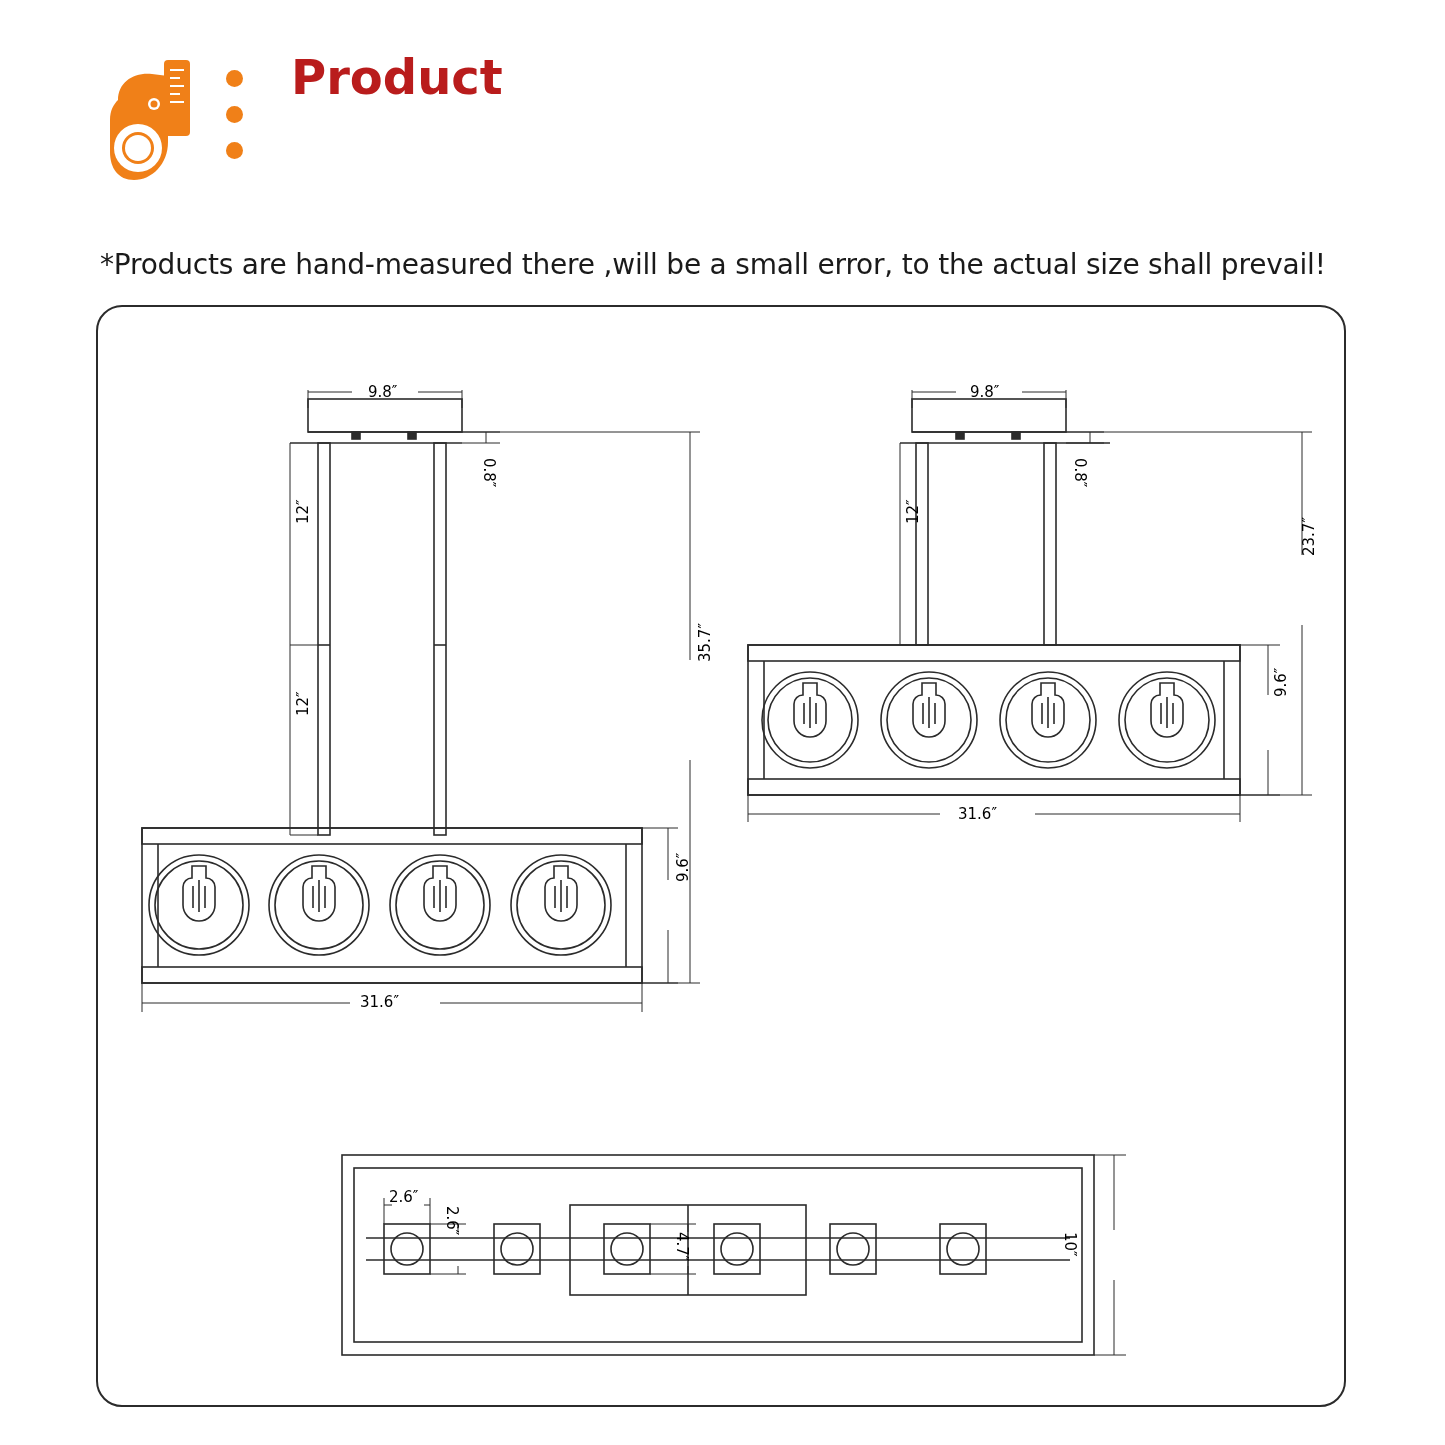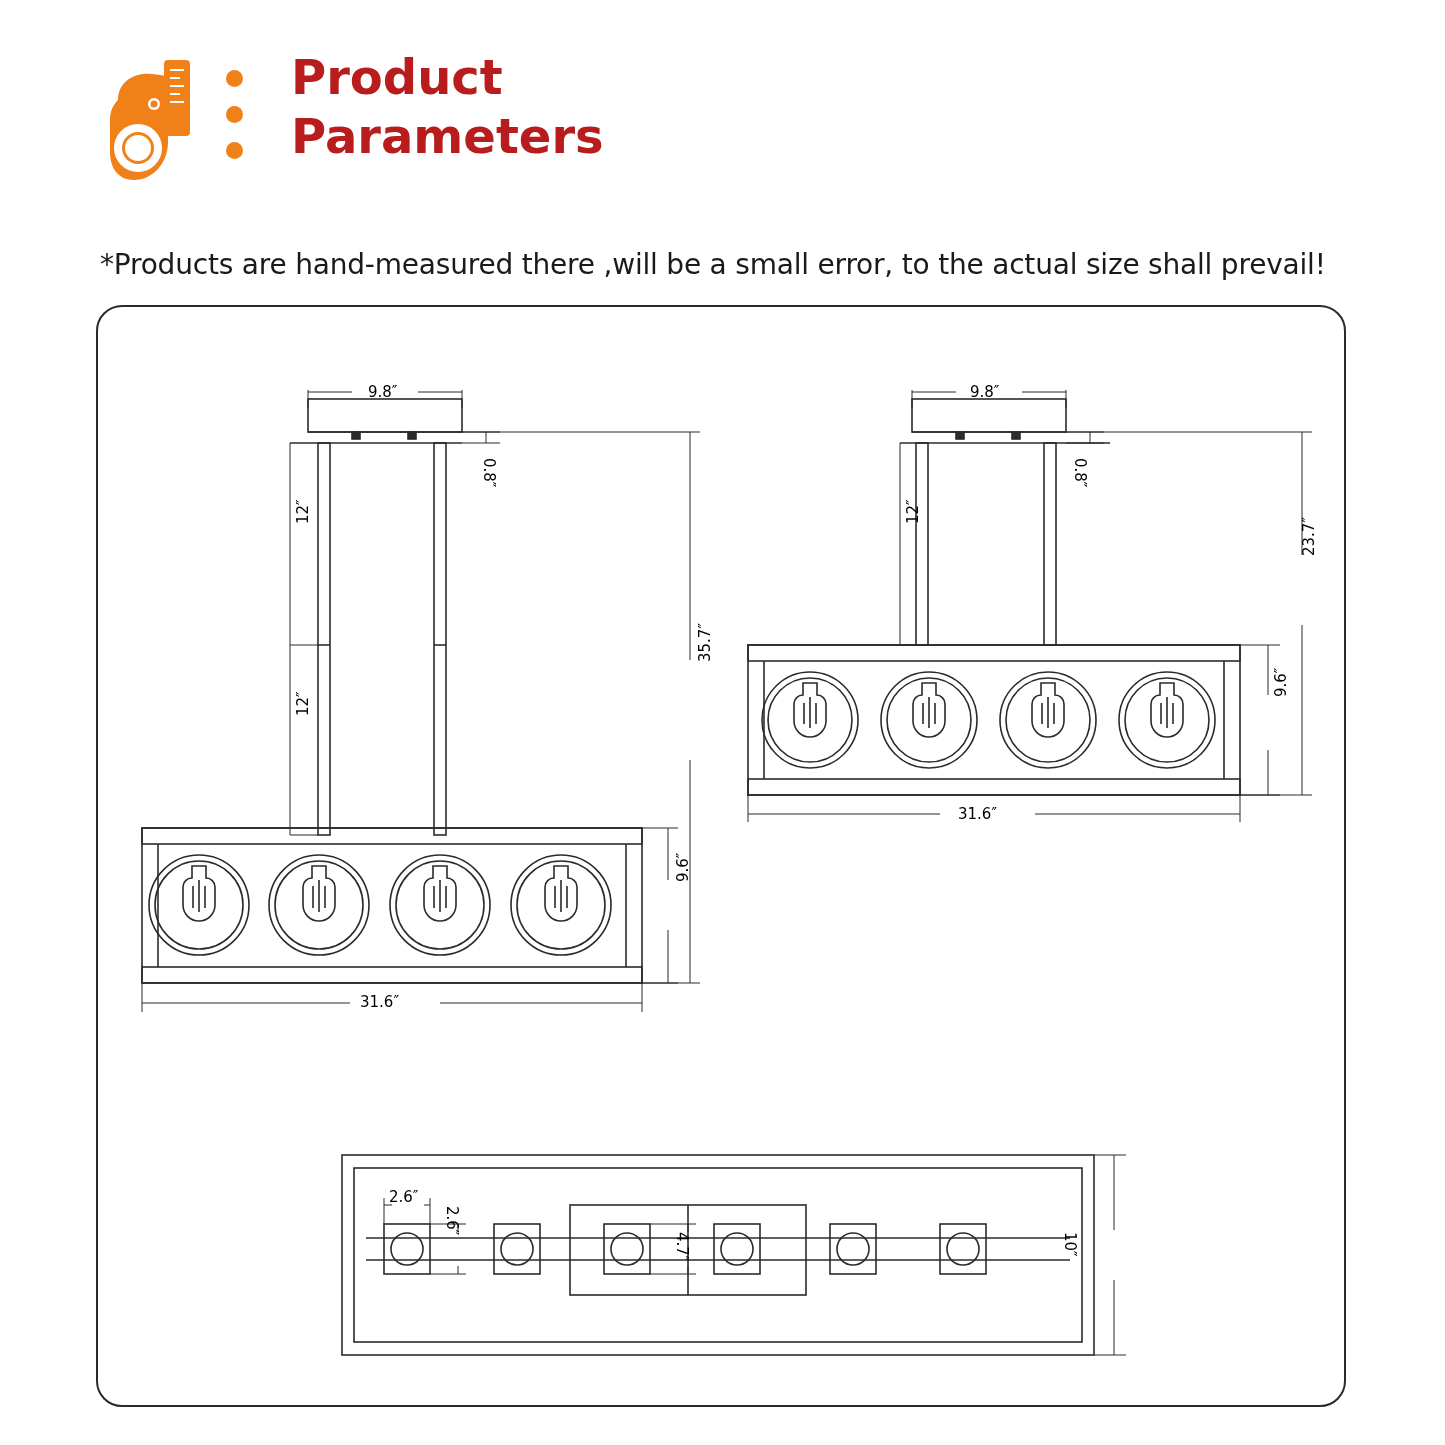--- a/index.html
+++ b/index.html
@@ -71,21 +71,20 @@
   </div>
 
   <div class="dots">
     <div class="dot"></div>
     <div class="dot"></div>
     <div class="dot"></div>
   </div>
 
   <div class="title">
     <div>Product</div>
-    <div>Parameters</div>
   </div>
 </div>
 
 <div class="note">*Products are hand-measured there ,will be a small error, to the actual size shall prevail!</div>
 
 <div class="panel"></div>
 
 <svg class="draw" viewBox="0 0 1445 1445">
   <g stroke="#2b2b2b" fill="none" stroke-width="1.6">
 

